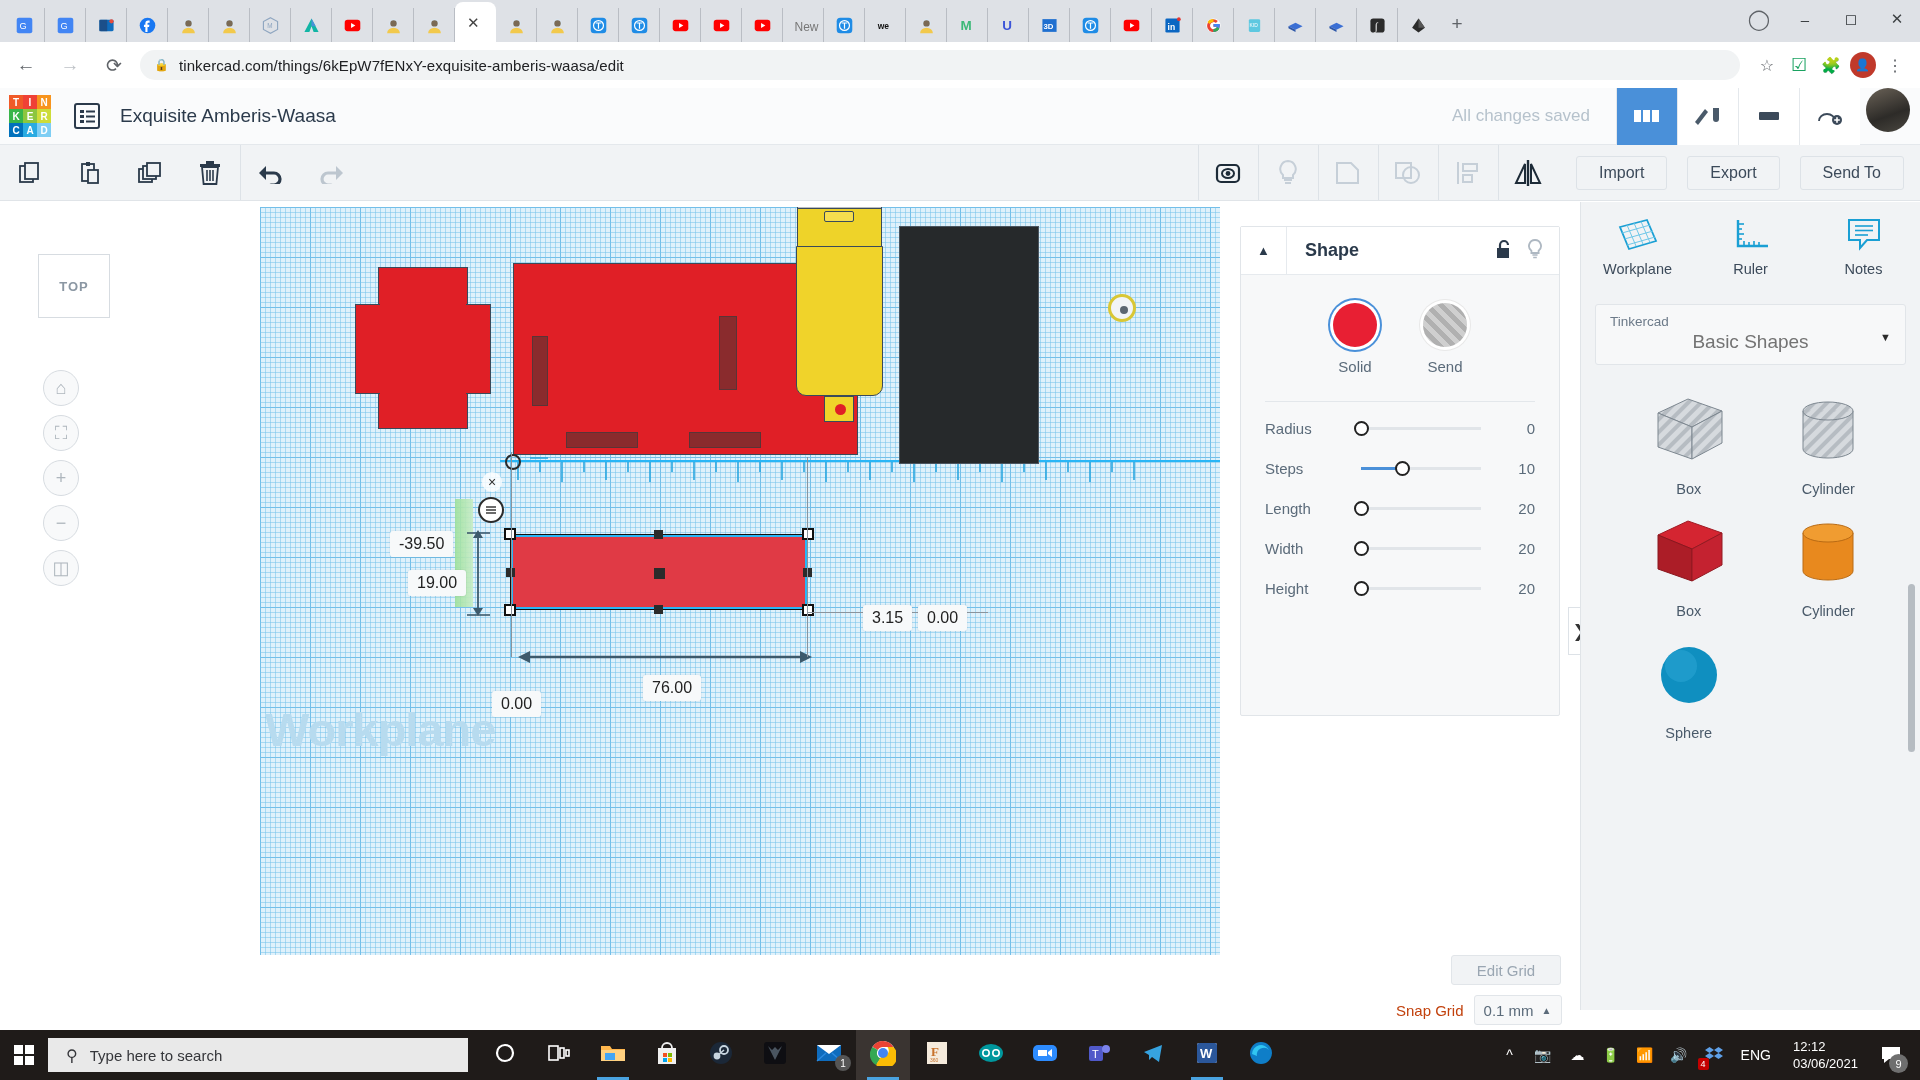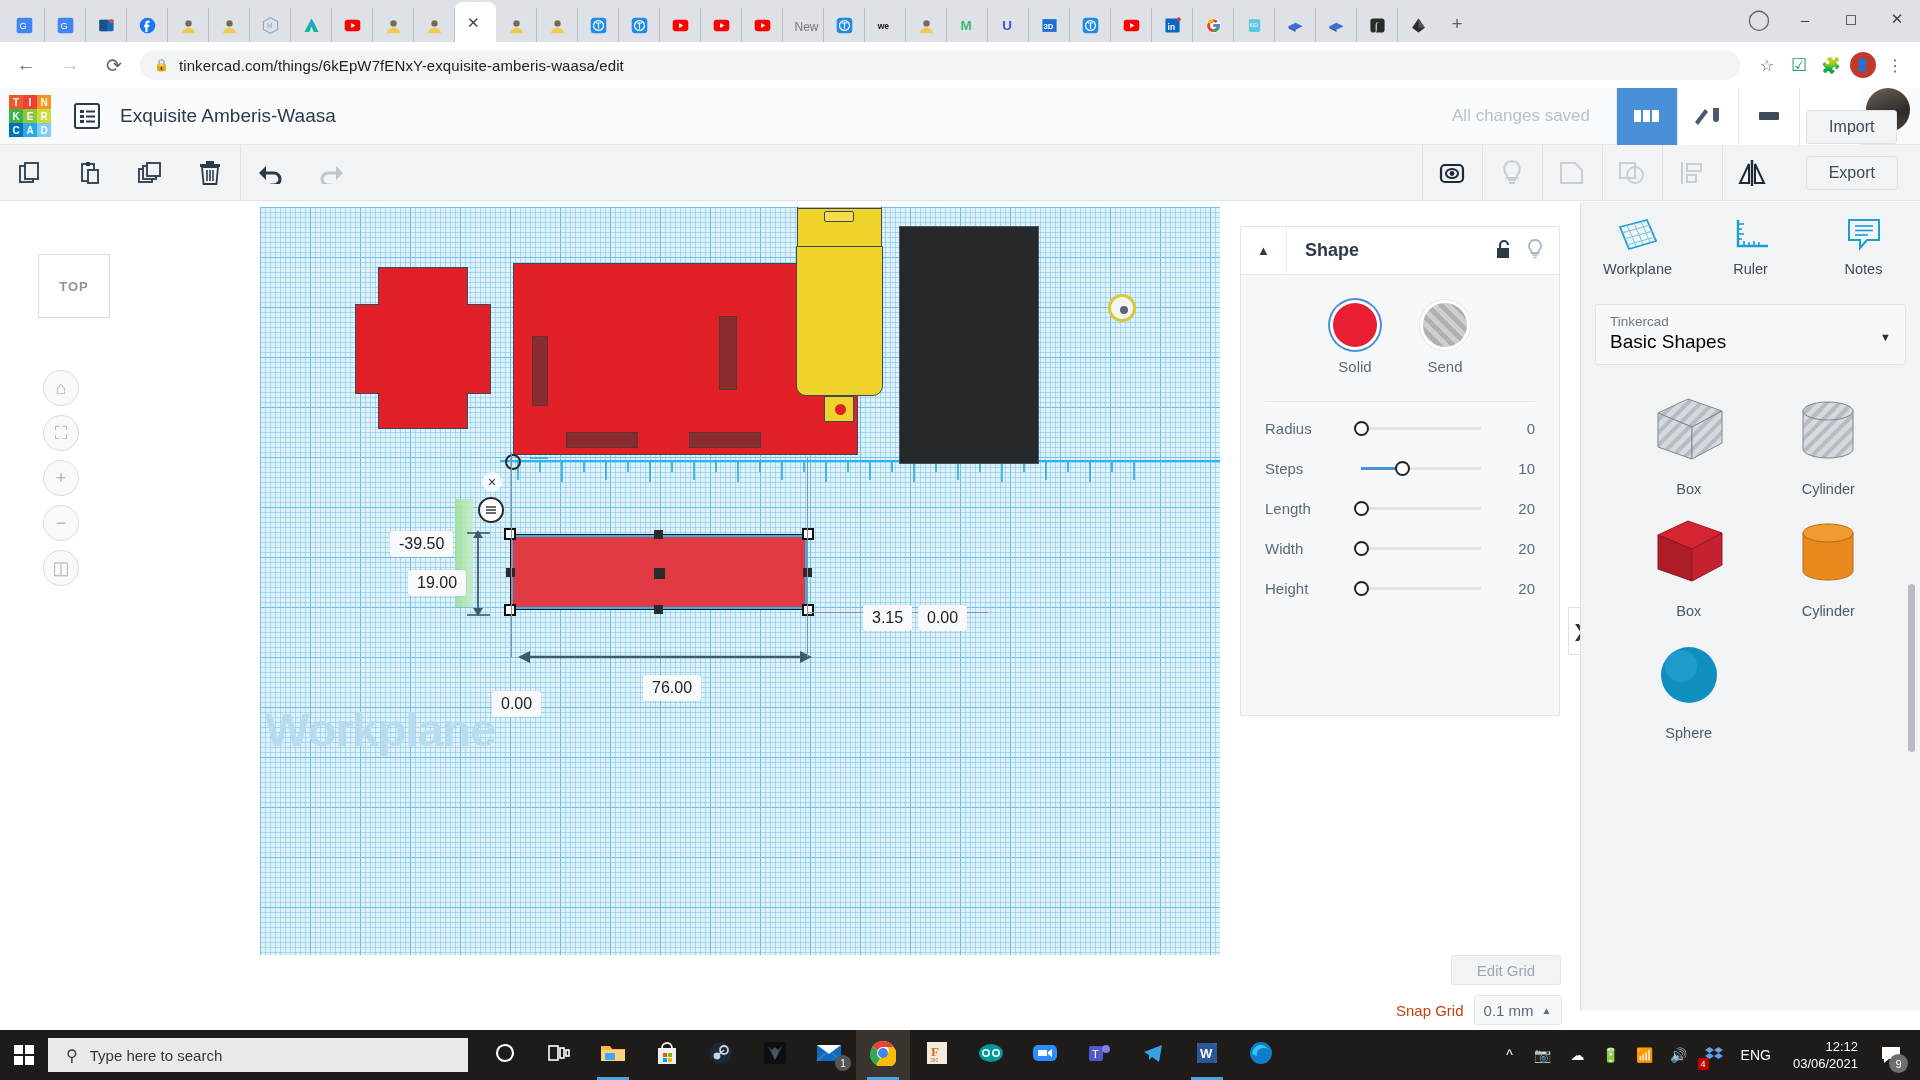--- a/index.html
+++ b/index.html
@@ -93,21 +93,21 @@
   .tc-actionbar {
     position:absolute; top:145px; left:0; width:1920px; height:56px;
     background:#f1f3f5; border-bottom:1px solid #e0e4e8;
     display:flex; align-items:center;
   }
   .act-icon { width:60px;height:55px; display:flex;align-items:center;justify-content:center; }
   .act-sep { width:1px; height:55px; background:#dde2e7; }
   .act-spacer { flex:1; }
   .act-grp { display:flex; align-items:center; }
   .act-grp .cell { width:60px;height:55px;display:flex;align-items:center;justify-content:center;border-left:1px solid #dde2e7; }
-  .hdr-buttons { display:flex; align-items:center; gap:12px; padding-right:16px; margin-left:18px;flex-direction:column;}
+  .hdr-buttons { display:flex; gap:20px; padding-right:16px; margin-left:18px;}
   .hdr-btn {
     height:34px; padding:0 22px; background:#f1f3f5; border:1px solid #dde2e7;
     border-radius:3px; color:#3c4a5a; font-size:16px;
     display:flex;align-items:center;justify-content:center;
   }
 
   
   .viewcube {
     position:absolute; left:38px; top:254px; width:72px; height:64px;
     background:#fff; border:1px solid #d7dce1;
@@ -241,21 +241,21 @@
   }
   .rs-tools { display:flex; height:90px; }
   .rs-tool { flex:1; display:flex;flex-direction:column;align-items:center;justify-content:center;gap:8px; }
   .rs-tool .lbl { font-size:14.5px; color:#3c4a5a; }
   .rs-select-wrap { padding:12px 14px 10px 14px; }
   .rs-select {
     background:#f7f8f9; border:1px solid #e1e5e9; border-radius:3px; padding:9px 14px 11px 14px;
     position:relative;
   }
   .rs-select .sup { font-size:13.5px; color:#6c7a89; margin-bottom:2px; }
-  .rs-select .main { font-size:19px; color:#000000; }
+  .rs-select .main { font-size:19px; color:#737373;text-align:center; }
   .rs-caret { position:absolute; right:14px; top:26px; font-size:11px; color:#2b2b2b; }
   .rs-grid { padding:16px 22px 0 38px; display:grid; grid-template-columns:1fr 1fr; row-gap:16px; }
   .rs-item { display:flex;flex-direction:column;align-items:center;gap:8px; }
   .rs-item .name { font-size:14.5px; color:#4a5a6a; }
   .rs-scrollbar { position:absolute; right:5px; top:382px; width:7px; height:168px; background:#b6bcc2; border-radius:4px; }
 
   
   .edit-grid-btn {
     position:absolute; left:1451px; top:955px; width:110px; height:30px;
     background:#f1f3f5; border:1px solid #e1e5e9; border-radius:3px;
@@ -280,21 +280,21 @@
     width:420px;height:34px;background:#e9e9e9;display:flex;align-items:center;gap:12px;
     padding-left:18px; color:#35363a; font-size:15px;
   }
   .tb-apps { display:flex; align-items:center; margin-left:10px; }
   .tb-app { width:54px;height:50px;display:flex;align-items:center;justify-content:center; position:relative; }
   .tb-app.active { background:#3a3431; }
   .tb-app.active:after { content:""; position:absolute; bottom:0; left:11px; width:32px; height:3px; background:#4aa3e0; }
   .tb-app.running:after { content:""; position:absolute; bottom:0; left:11px; width:32px; height:3px; background:#4aa3e0; }
   .tray { margin-left:auto; display:flex; align-items:center; gap:0px; padding-right:8px; }
   .tray-i { width:34px;height:50px;display:flex;align-items:center;justify-content:center;color:#fff;font-size:14px; }
-  .clock { color:#fff; font-size:13px; text-align:right; line-height:17px; padding:0 12px; }
+  .clock { color:#fff; font-size:13px; text-align:left; line-height:17px; padding:0 12px; }
   .notif { width:42px;height:50px;display:flex;align-items:center;justify-content:center;position:relative; }
   .notif-badge {
     position:absolute; right:4px; bottom:7px; width:19px;height:19px;border-radius:50%;
     background:#6f6f6f; color:#fff; font-size:11px; display:flex;align-items:center;justify-content:center;
   }
 </style>
 </head>
 <body>
 
 <div class="app">

